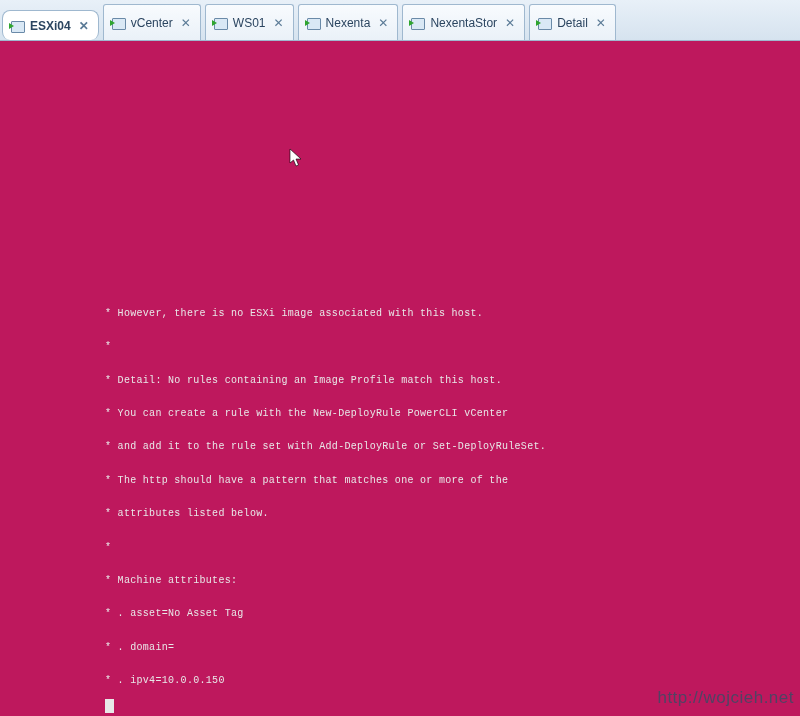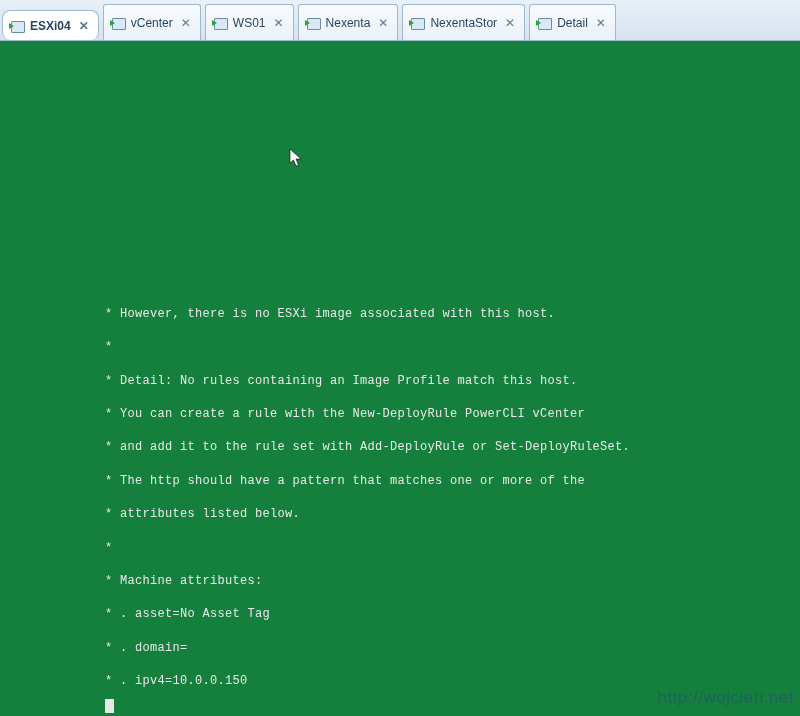--- a/index.html
+++ b/index.html
@@ -71,24 +71,24 @@
     color: #5a7a96;
     font-size: 12px;
     line-height: 12px;
     padding: 1px 3px;
     border-radius: 2px;
   }
 
   .console {
     position: absolute;
     left: 0; right: 0; top: 41px; bottom: 0;
-    background: #15803d;
+    background: #be185d;
     color: #e8e8e8;
     font-family: "Courier New", Consolas, monospace;
-    font-size: 12px;
+    font-size: 10px;
     line-height: 16.7px;
     letter-spacing: 0.3px;
     white-space: pre;
     padding-top: 248px;
     padding-left: 105px;
   }
   .console-line { display: block; }
 
   .cursor-pointer {
     position: absolute;

